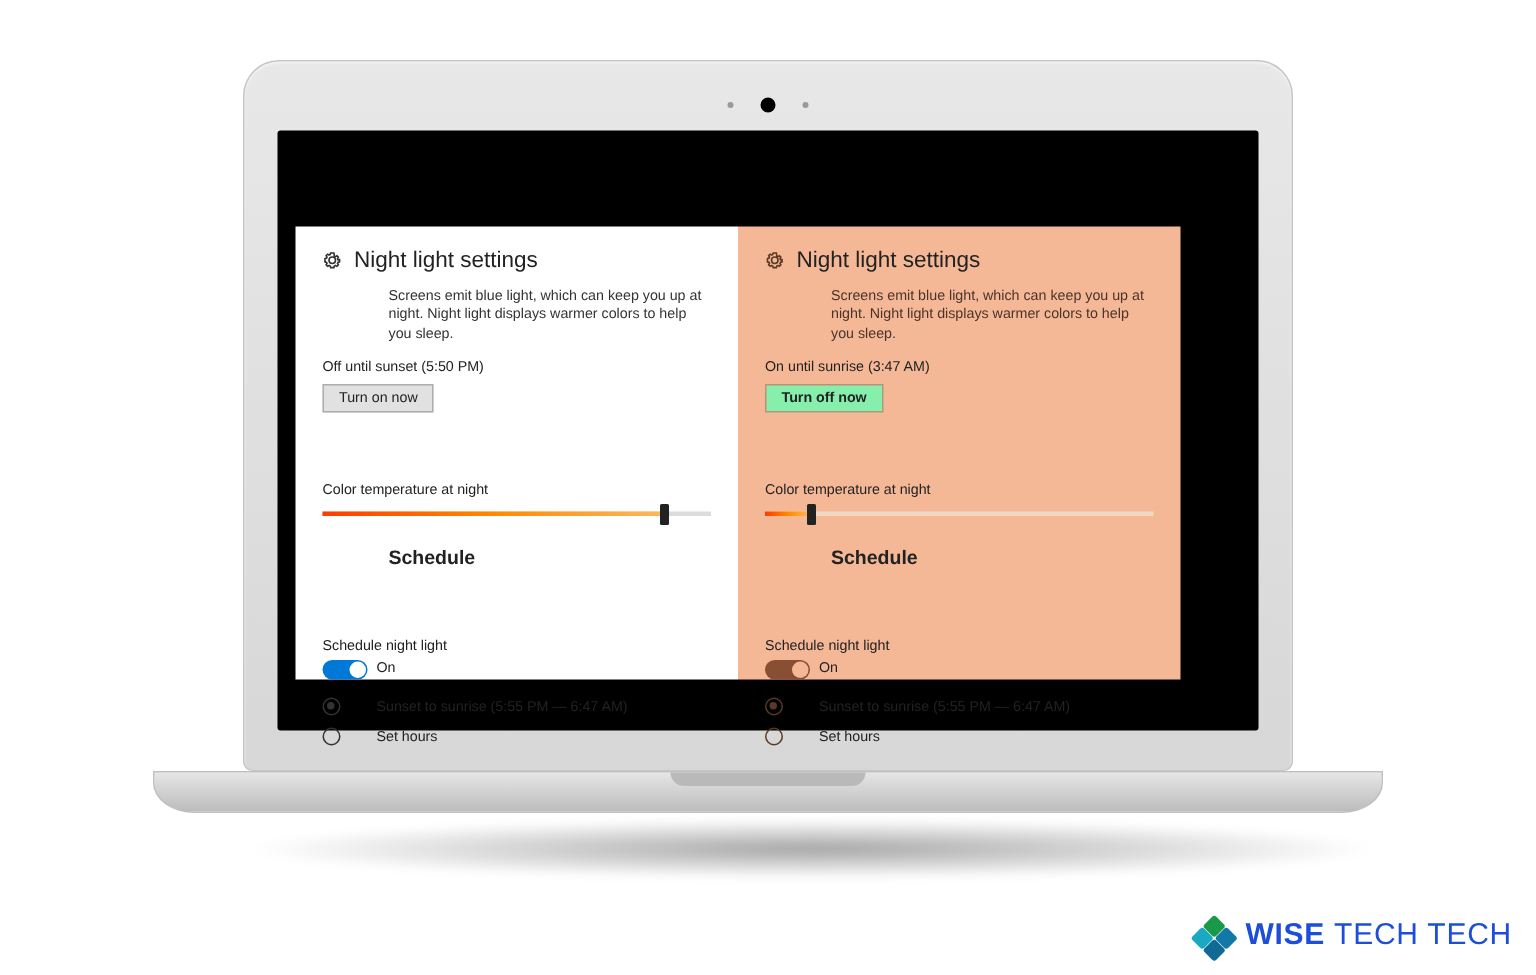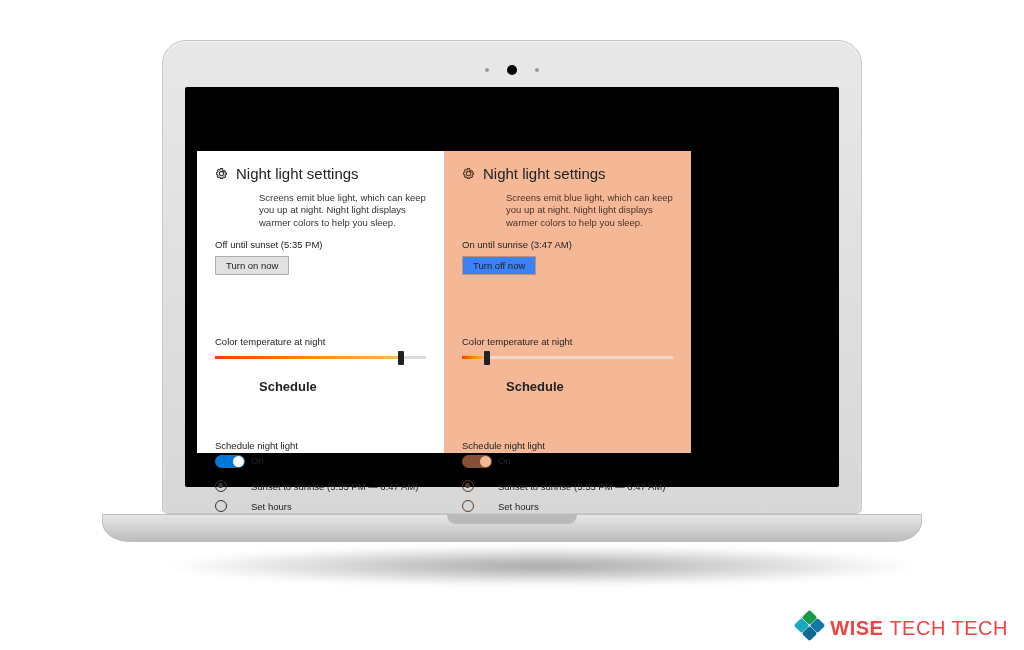--- a/index.html
+++ b/index.html
@@ -71,21 +71,21 @@
     margin: 4px auto 0;
     background: radial-gradient(ellipse at center, rgba(0,0,0,.35), rgba(0,0,0,0) 70%);
     filter: blur(3px);
   }
 
   
   .panels {
     position: absolute;
     left: 12px;
     top: 64px;
-    width: 494px;
+    width: 590px;
     height: 302px;
     display: flex;
     box-shadow: 4px 4px 14px rgba(0,0,0,.35);
   }
   .panel {
     flex: 1;
     padding: 14px 18px 14px 18px;
     font-size: 9.5px;
     color: #222;
     position: relative;
@@ -109,24 +109,24 @@
   .panel-right .desc { color: #4b332a; }
 
   .status-line { margin-bottom: 6px; }
 
   .win-btn {
     display: inline-block;
     border: 1px solid #adadad;
     background: #e1e1e1;
     padding: 3px 10px;
     font-size: 9.5px;
-    margin-bottom: 15px;
+    margin-bottom: 0;
     cursor: pointer;
   }
-  .panel-right .win-btn { background: #3b82f6; border-color: #c09077; }
+  .panel-right .win-btn { background: #86efac; border-color: #c09077; font-weight: bold; }
 
   .label { margin-bottom: 4px; margin-top: 46px; }
 
   
   .slider {
     position: relative;
     height: 14px;
     margin-bottom: 14px;
   }
   .slider-track {
@@ -216,23 +216,23 @@
   }
   .panel-right .radio { border-color: #5a3926; }
   .panel-right .radio.checked::after { background: #5a3926; }
 
   
   .brand {
     position: absolute;
     right: 16px;
     bottom: 10px;
     display: flex;
-    align-items: flex-end;
+    align-items: flex-start;
     gap: 6px;
-    color: #ef4444;
+    color: #1d4ed8;
     font-weight: 600;
     font-size: 20px;
     letter-spacing: .5px;
     font-family: Arial, sans-serif;
   }
   .brand-logo {
     width: 28px;
     height: 28px;
     position: relative;
   }
@@ -264,21 +264,21 @@
       <div class="panels">
 
         <div class="panel panel-left">
           <div class="panel-title">
             <svg class="gear-svg" viewBox="0 0 24 24">
               <path fill="none" stroke="#333" stroke-width="2" d="M12 8a4 4 0 100 8 4 4 0 000-8zm9 4l-2-.6a7 7 0 00-.5-1.3l1-1.8-1.8-1.8-1.8 1a7 7 0 00-1.3-.5L14 3h-4l-.6 2a7 7 0 00-1.3.5l-1.8-1L4.5 6.3l1 1.8A7 7 0 005 9.4L3 10v4l2 .6c.1.5.3.9.5 1.3l-1 1.8 1.8 1.8 1.8-1c.4.2.8.4 1.3.5L10 21h4l.6-2c.5-.1.9-.3 1.3-.5l1.8 1 1.8-1.8-1-1.8c.2-.4.4-.8.5-1.3L21 14v-4z"></path>
             </svg>
             <h1>Night light settings</h1>
           </div>
           <p class="desc">Screens emit blue light, which can keep you up at night. Night light displays warmer colors to help you sleep.</p>
-          <p class="status-line">Off until sunset (5:35 PM)</p>
+          <p class="status-line">Off until sunset (5:50 PM)</p>
           <span class="win-btn">Turn on now</span>
           <p class="label">Color temperature at night</p>
           <div class="slider">
             <div class="slider-track"></div>
             <div class="slider-fill" style="width:88%"></div>
             <div class="slider-thumb" style="left:calc(88% - 3px)"></div>
           </div>
           <p class="sub-head">Schedule</p>
           <p class="label">Schedule night light</p>
           <div class="toggle-row">

